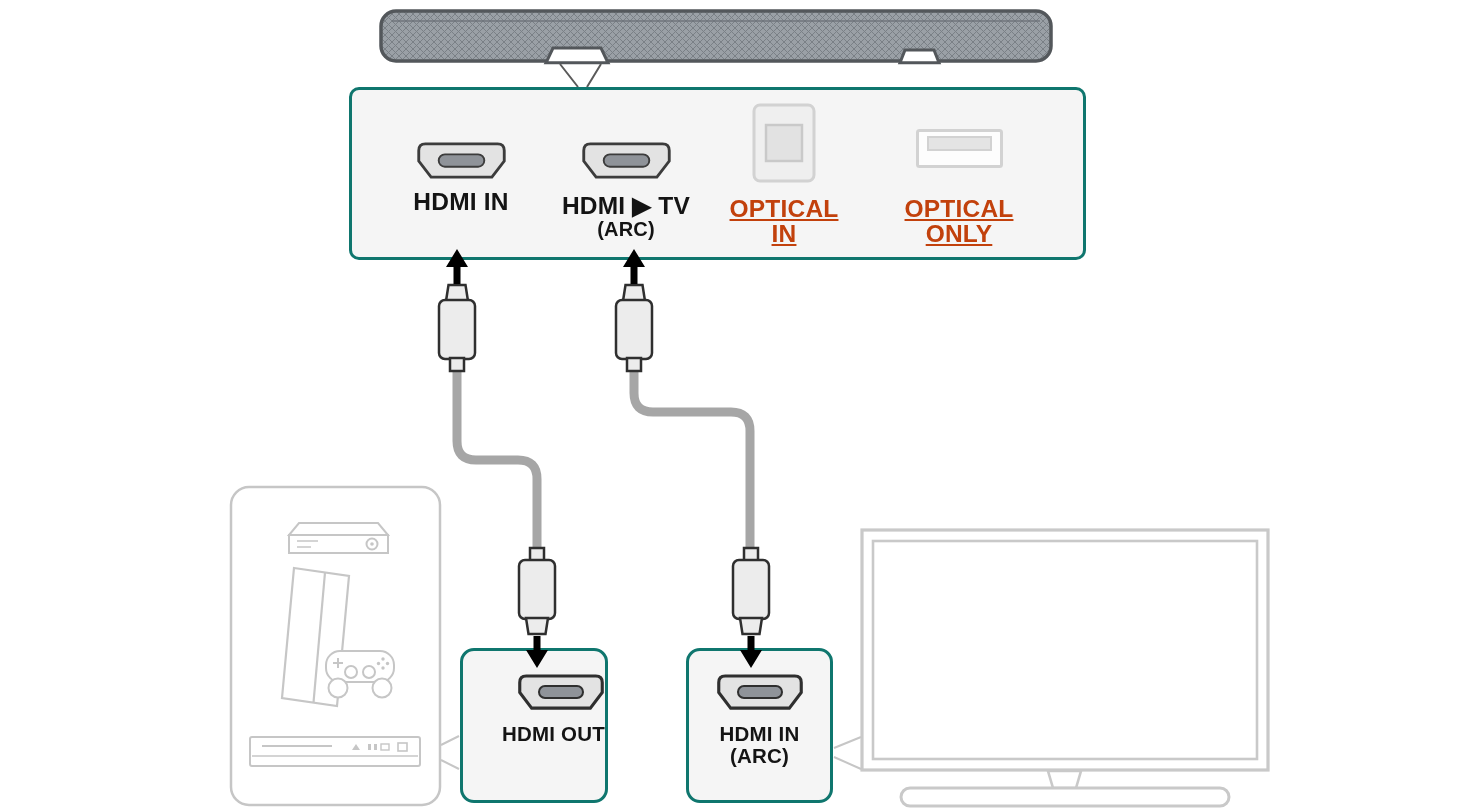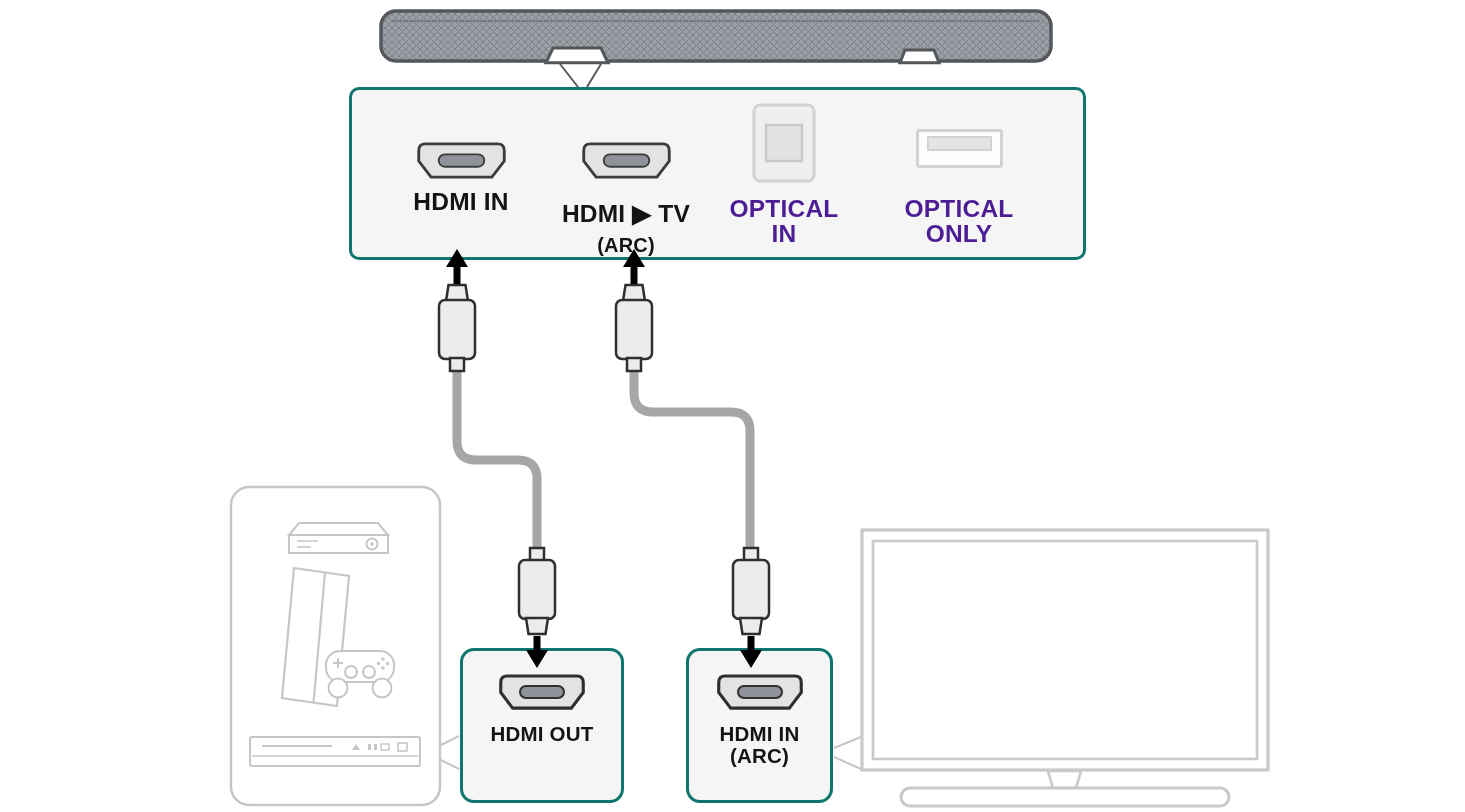--- a/index.html
+++ b/index.html
@@ -3,32 +3,32 @@
 <meta charset="utf-8">
 <style>
   * { margin:0; padding:0; box-sizing:border-box; }
   html,body { background:#ffffff; }
   body { font-family:"Liberation Sans", sans-serif; }
   .canvas { position:relative; width:1465px; height:812px; background:#ffffff; overflow:hidden; }
   svg.layer { position:absolute; left:0; top:0; }
 
   .panel { position:absolute; background:#f5f5f5; border:3px solid #0f766e; }
   #sb-panel { left:349px; top:87px; width:737px; height:173px; border-radius:10px; }
-  #hdmi-out-panel { left:460px; top:648px; width:164px; height:155px; border-radius:14px; }
+  #hdmi-out-panel { left:460px; top:648px; width:148px; height:155px; border-radius:14px;align-items:flex-end; }
   #hdmi-in-arc-panel { left:686px; top:648px; width:147px; height:155px; border-radius:14px; }
 
   .port { position:absolute; display:flex; flex-direction:column; align-items:center; }
   .p1 { left:34px;  top:52px; width:150px; }
-  .p2 { left:189px; top:52px; width:170px;gap:8px; }
+  .p2 { left:189px; top:52px; width:170px; }
   .p3 { left:357px; top:13px; width:150px; }
   .p4 { left:532px; top:39px; width:150px; }
 
   .lbl { font-weight:bold; font-size:24.5px; color:#141414; line-height:1.02;
          text-align:center; white-space:nowrap; letter-spacing:.2px; }
-  .lbl.gray { color:#4c1d95; }
+  .lbl.gray { color:#c2410c;text-decoration:underline; }
   .sub { font-size:20px; }
   .mt9 { margin-top:9px; } .mt13 { margin-top:13px; } .mt28 { margin-top:28px; } .mt2 { margin-top:1px; }
 
   .dev { display:flex; flex-direction:column; align-items:center; padding-top:23px; }
   .dev .lbl { font-size:20.5px; }
   .icon svg { display:block; }
 </style>
 </head>
 <body>
 

